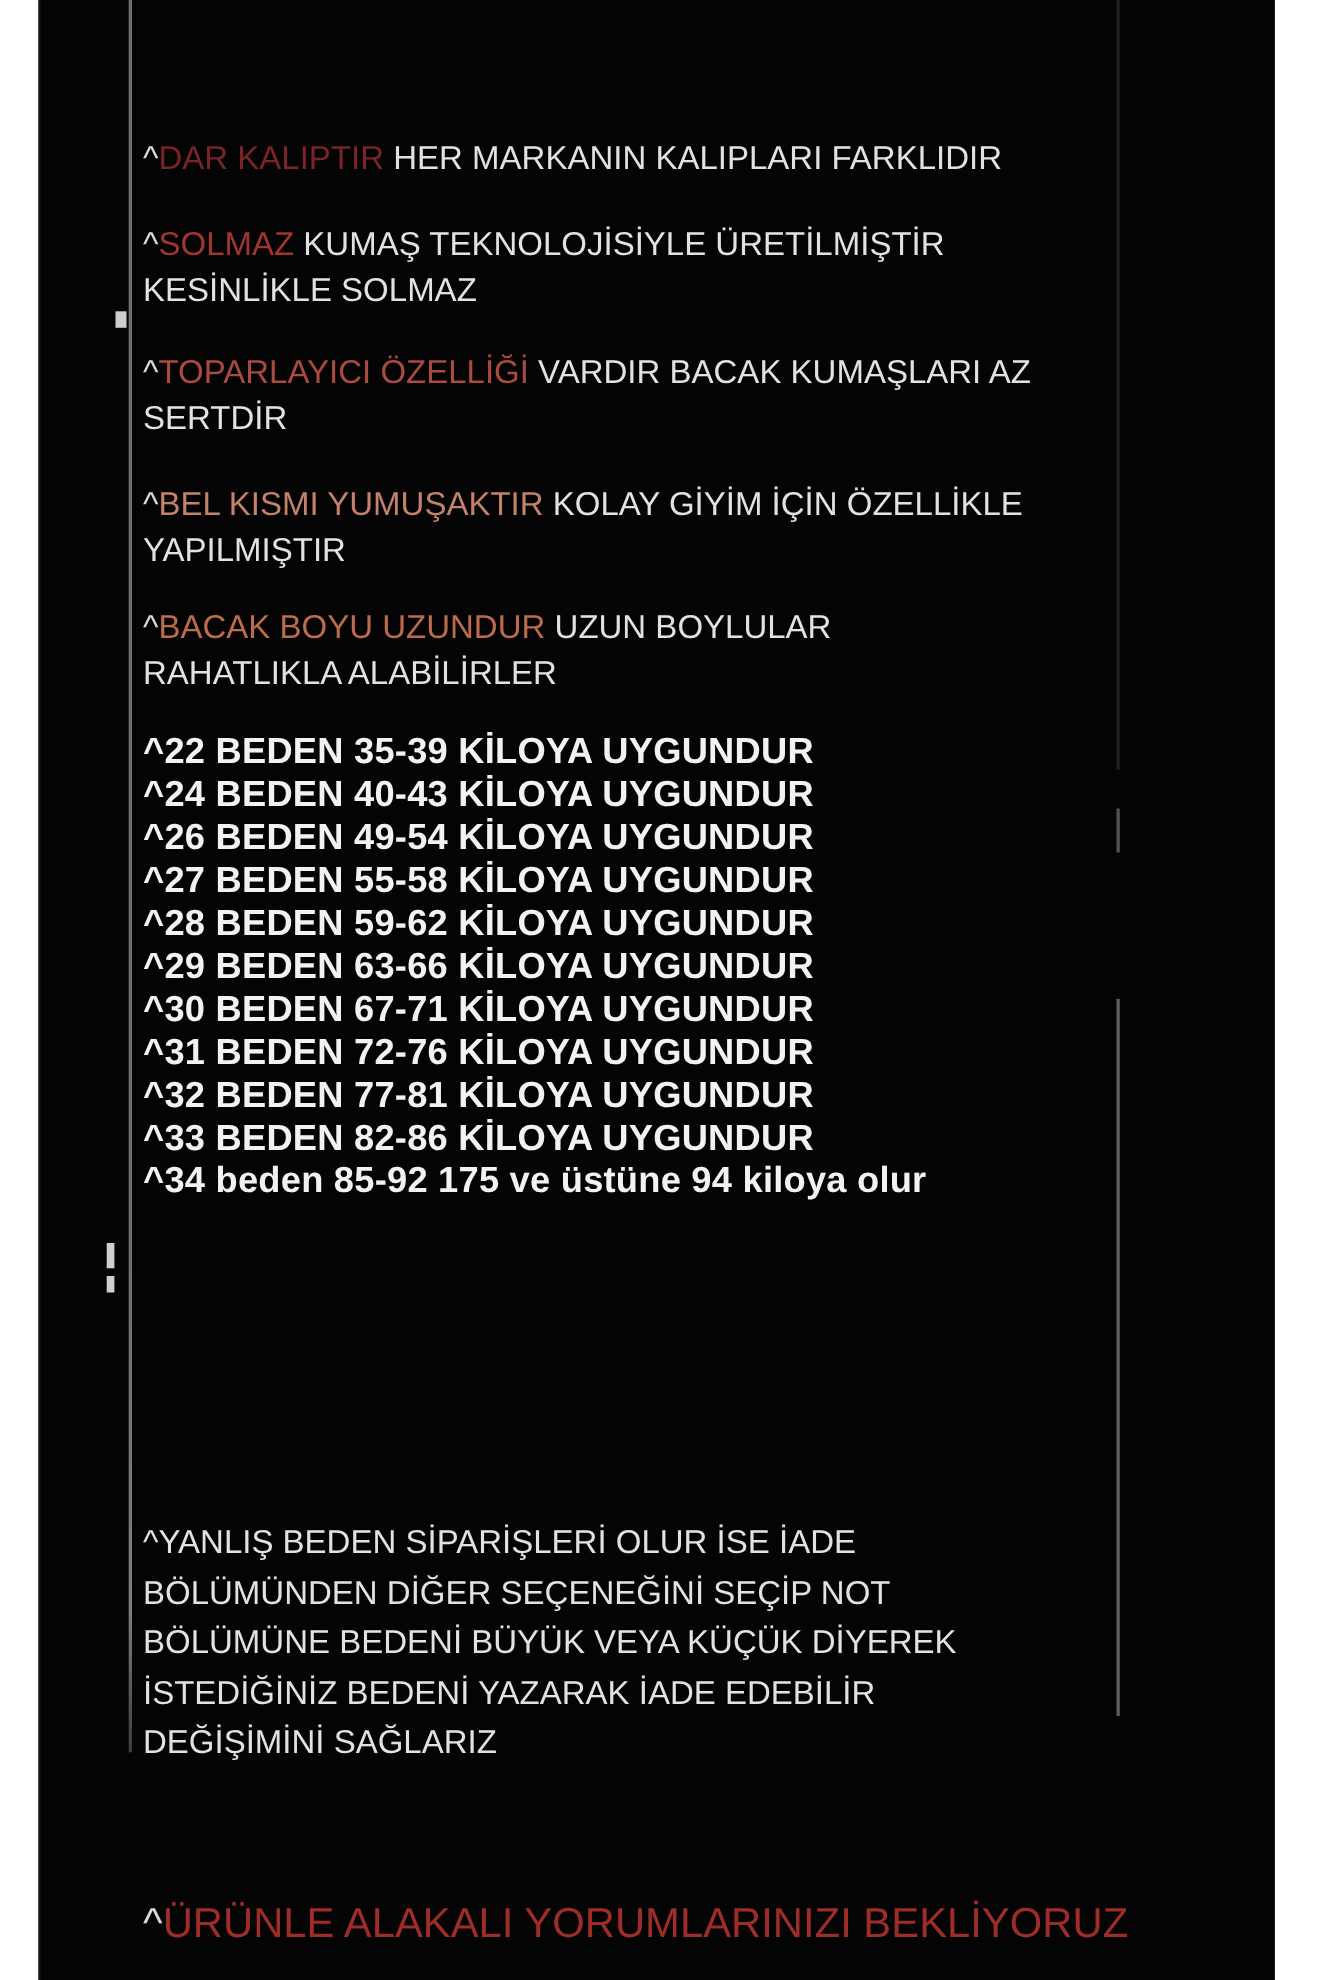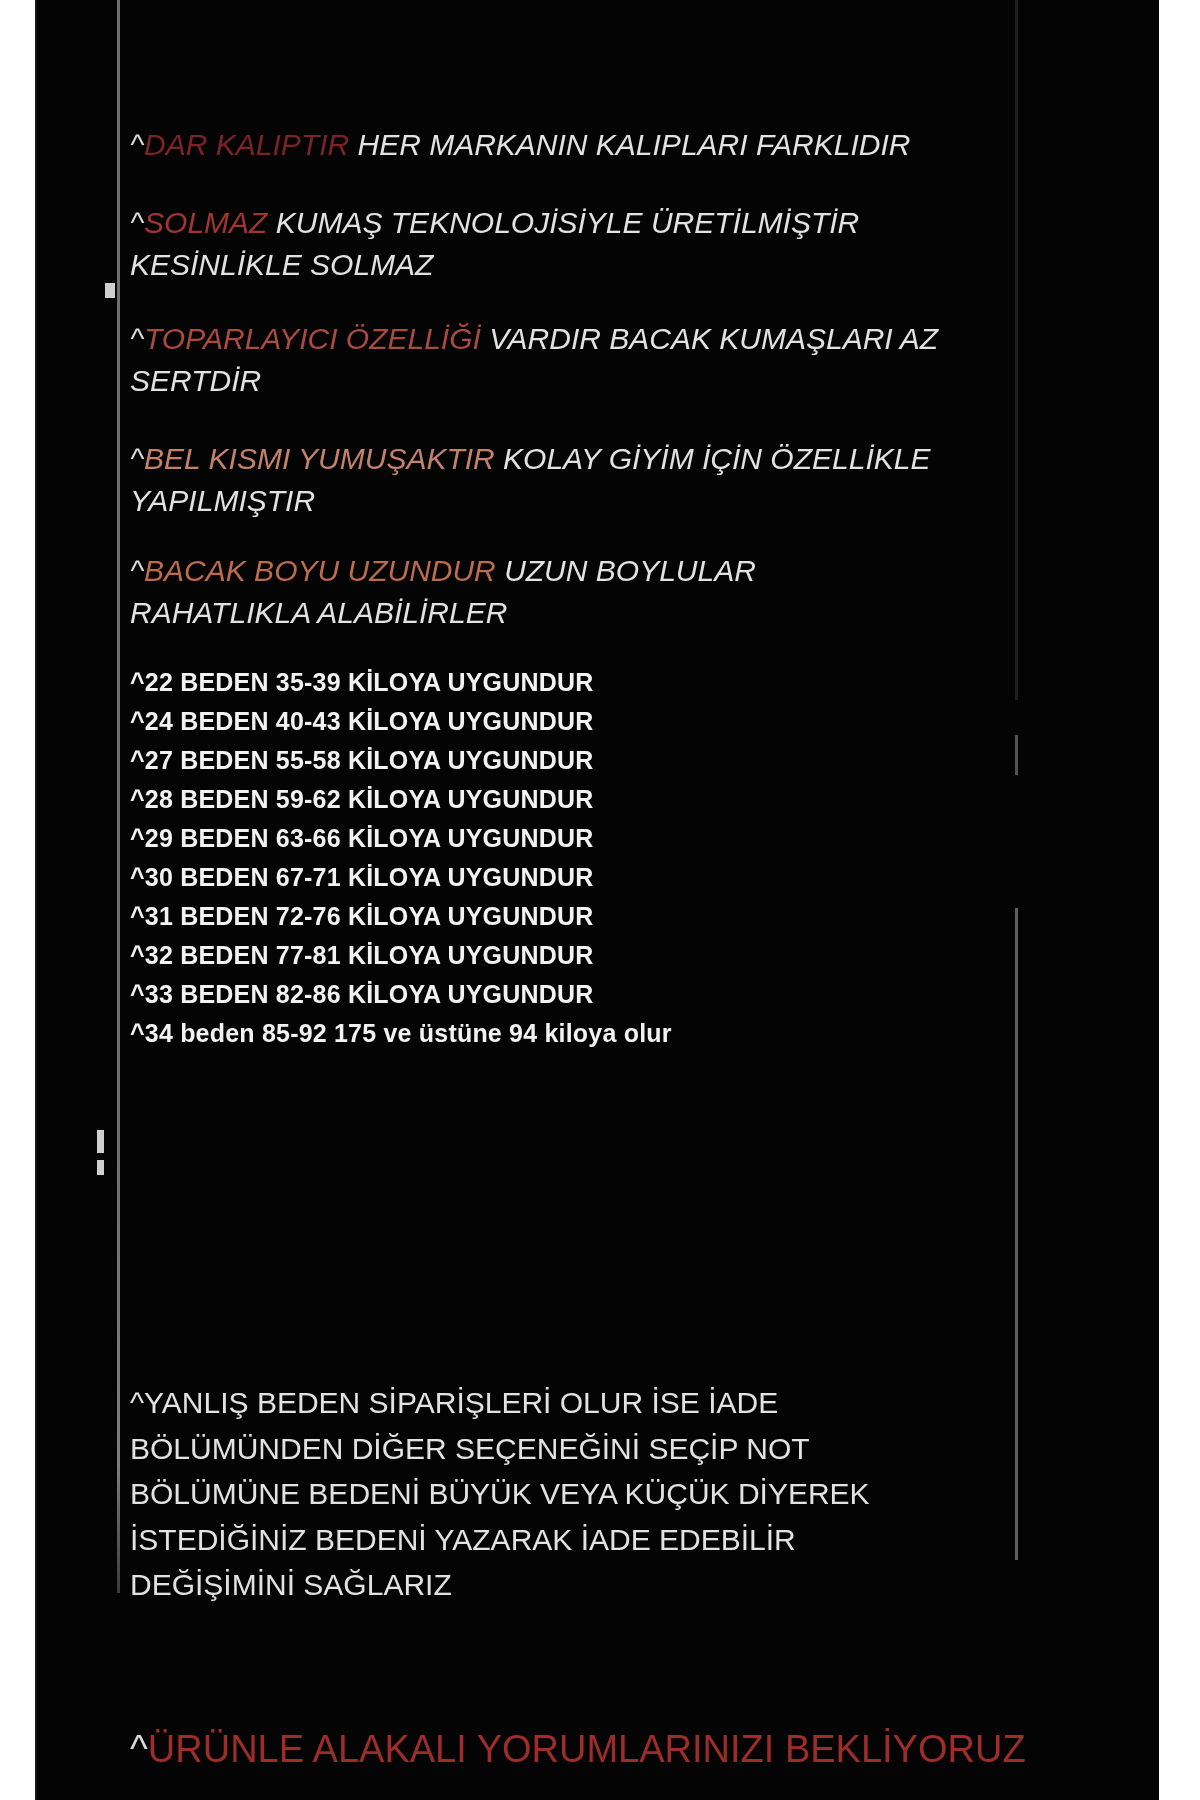--- a/index.html
+++ b/index.html
@@ -28,30 +28,30 @@
   .artifact { position:absolute; background:#cfcfcf; }
   .a1 { left:105px; top:283px; width:10px; height:15px; }
   .a2 { left:97px;  top:1130px; width:7px; height:23px; }
   .a3 { left:97px;  top:1160px; width:7px; height:15px; }
 
   .txt { position:absolute; color:#e4e4e4; }
   .caret { color:#d9d9d9; }
 
   .title-block { left:133px; top:50px; font-size:31px; letter-spacing:0.2px; color:#dedede; }
 
-  .feature { font-size:30px; line-height:42px; color:#e2e2e2;font-style:italic; }
+  .feature { font-size:30px; line-height:42px; color:#e2e2e2; }
   .f1 { left:130px; top:124px; width:900px; }
   .f2 { left:130px; top:202px; width:770px; }
   .f3 { left:130px; top:318px; width:840px; }
   .f4 { left:130px; top:438px; width:850px; }
   .f5 { left:130px; top:550px; width:660px; }
 
   .size-list {
     position:absolute; left:130px; top:663px; width:880px;
-    font-size:25px; font-weight:bold; line-height:39px;
+    font-size:33px; font-weight:bold; line-height:39px;
     color:#f2f2f2; letter-spacing:0.2px;
   }
   .size-row { white-space:nowrap; }
 
   .returns {
     position:absolute; left:130px; top:1380px; width:880px;
     font-size:30px; line-height:45.5px; color:#e2e2e2;
   }
 
   .footer-line { left:130px; top:1728px; font-size:38px; }
@@ -88,20 +88,21 @@
     <span class="caret">^</span><span style="color: rgb(196, 130, 107); text-align: center;">BEL KISMI YUMUŞAKTIR</span><span> KOLAY GİYİM İÇİN ÖZELLİKLE YAPILMIŞTIR</span>
   </div>
 
   <div class="txt feature f5">
     <span class="caret">^</span><span style="color: rgb(189, 107, 77);">BACAK BOYU UZUNDUR</span><span> UZUN BOYLULAR RAHATLIKLA ALABİLİRLER</span>
   </div>
 
   <div class="size-list">
     <div class="size-row">^22 BEDEN 35-39 KİLOYA UYGUNDUR</div>
     <div class="size-row">^24 BEDEN 40-43 KİLOYA UYGUNDUR</div>
+    <div class="size-row">^26 BEDEN 49-54 KİLOYA UYGUNDUR</div>
     <div class="size-row">^27 BEDEN 55-58 KİLOYA UYGUNDUR</div>
     <div class="size-row">^28 BEDEN 59-62 KİLOYA UYGUNDUR</div>
     <div class="size-row">^29 BEDEN 63-66 KİLOYA UYGUNDUR</div>
     <div class="size-row">^30 BEDEN 67-71 KİLOYA UYGUNDUR</div>
     <div class="size-row">^31 BEDEN 72-76 KİLOYA UYGUNDUR</div>
     <div class="size-row">^32 BEDEN 77-81 KİLOYA UYGUNDUR</div>
     <div class="size-row">^33 BEDEN 82-86 KİLOYA UYGUNDUR</div>
     <div class="size-row">^34 beden 85-92 175 ve üstüne 94 kiloya olur</div>
   </div>
 

